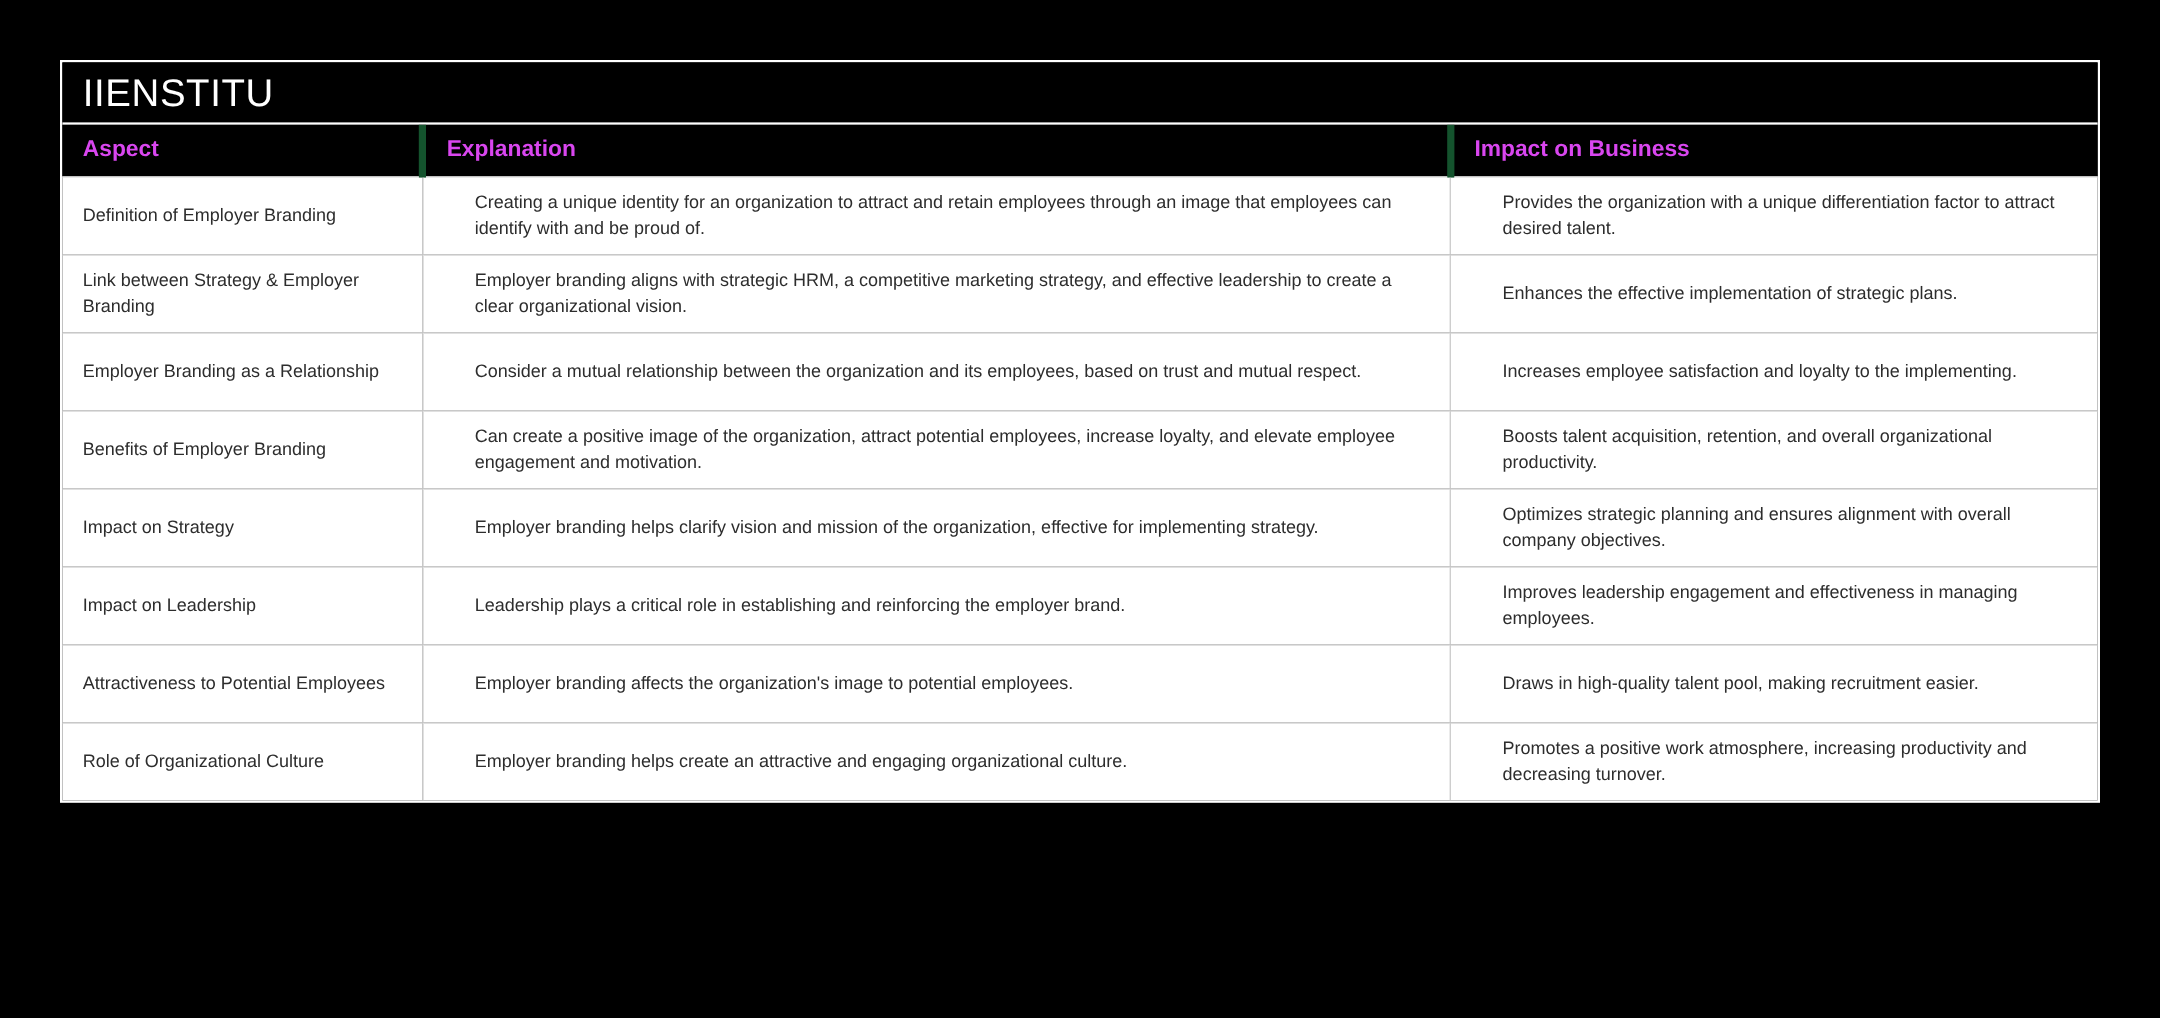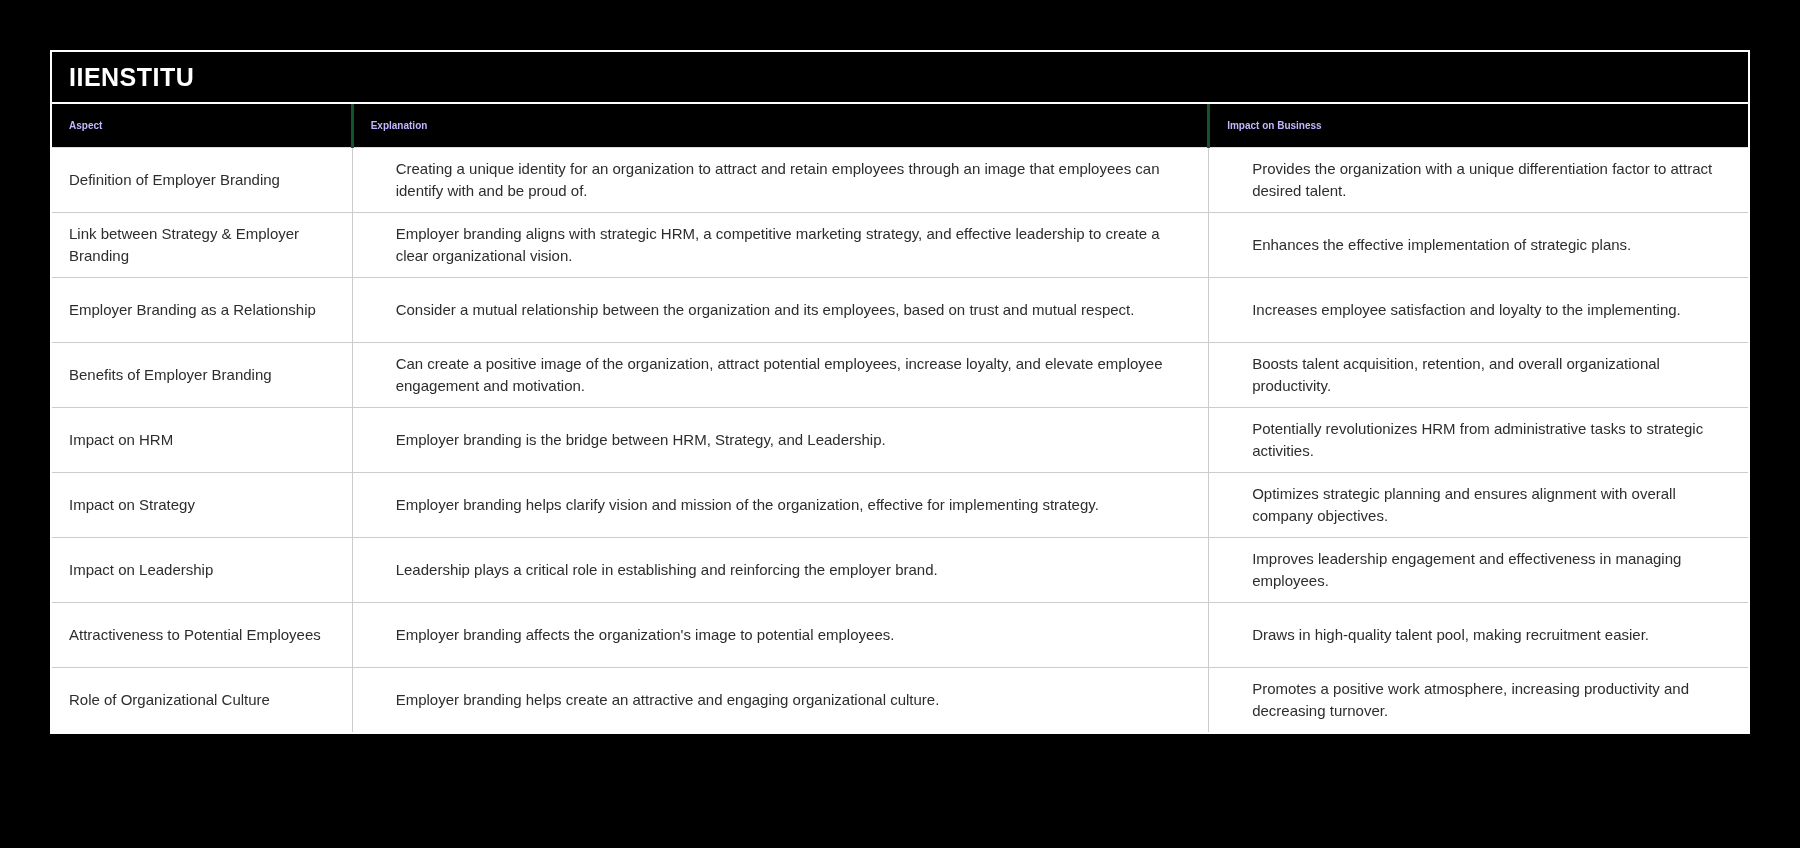--- a/index.html
+++ b/index.html
@@ -27,47 +27,47 @@
   .title-bar {
     height: 50px;
     display: flex;
     align-items: center;
     padding: 0 17px;
     border-bottom: 2px solid #ffffff;
     background: #000000;
   }
   .title-bar .title-text {
     color: #ffffff;
-    font-size: 25px;
-    font-weight: 700;
+    font-size: 32px;
+    font-weight: 400;
     letter-spacing: 0.5px;
   }
   table.data-table {
     width: 100%;
     border-collapse: collapse;
     table-layout: fixed;
   }
   col.c1 { width: 17.7%; }
   col.c2 { width: 50.5%; }
   col.c3 { width: 31.8%; }
 
   table.data-table th {
     background: #000000;
-    color: #c4b5fd;
+    color: #d946ef;
     text-align: left;
-    font-size: 10px;
+    font-size: 19px;
     font-weight: 700;
     padding: 10px 17px;
     height: 43px;
     box-sizing: border-box;
     border-bottom: 1px solid #dddddd;
     vertical-align: middle;
   }
   table.data-table th + th {
-    border-left: 3px solid #14532d;
+    border-left: 6px solid #14532d;
   }
   table.data-table td {
     background: #ffffff;
     color: #2d2d2d;
     font-size: 15px;
     line-height: 22px;
     padding: 10px 17px;
     height: 65px;
     box-sizing: border-box;
     vertical-align: middle;
@@ -117,25 +117,20 @@
             <td>Employer Branding as a Relationship</td>
             <td>Consider a mutual relationship between the organization and its employees, based on trust and mutual respect.</td>
             <td>Increases employee satisfaction and loyalty to the implementing.</td>
           </tr>
           <tr>
             <td>Benefits of Employer Branding</td>
             <td>Can create a positive image of the organization, attract potential employees, increase loyalty, and elevate employee engagement and motivation.</td>
             <td>Boosts talent acquisition, retention, and overall organizational productivity.</td>
           </tr>
           <tr>
-            <td>Impact on HRM</td>
-            <td>Employer branding is the bridge between HRM, Strategy, and Leadership.</td>
-            <td>Potentially revolutionizes HRM from administrative tasks to strategic activities.</td>
-          </tr>
-          <tr>
             <td>Impact on Strategy</td>
             <td>Employer branding helps clarify vision and mission of the organization, effective for implementing strategy.</td>
             <td>Optimizes strategic planning and ensures alignment with overall company objectives.</td>
           </tr>
           <tr>
             <td>Impact on Leadership</td>
             <td>Leadership plays a critical role in establishing and reinforcing the employer brand.</td>
             <td>Improves leadership engagement and effectiveness in managing employees.</td>
           </tr>
           <tr>

